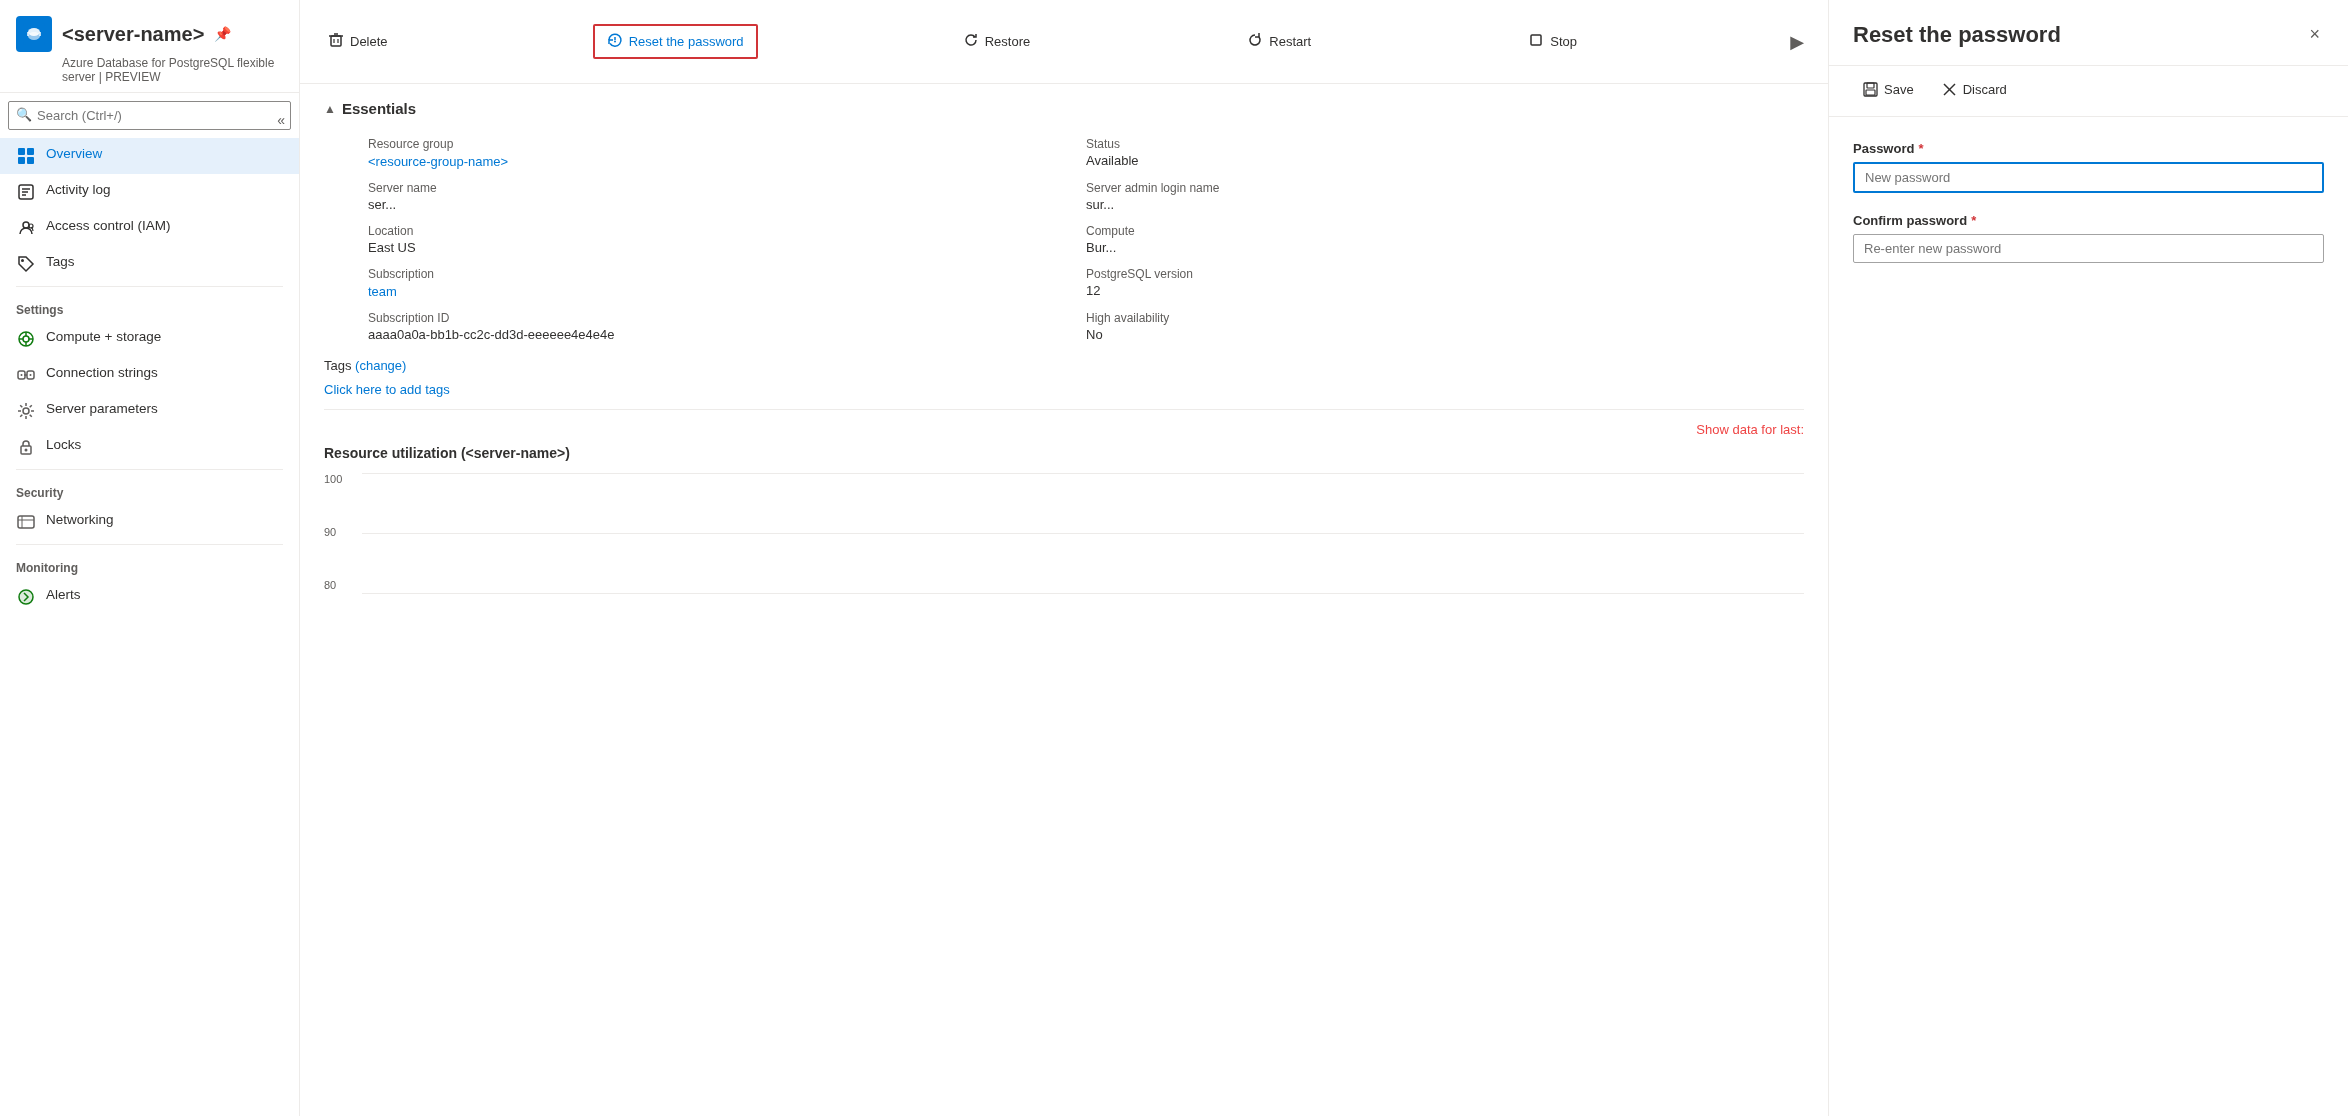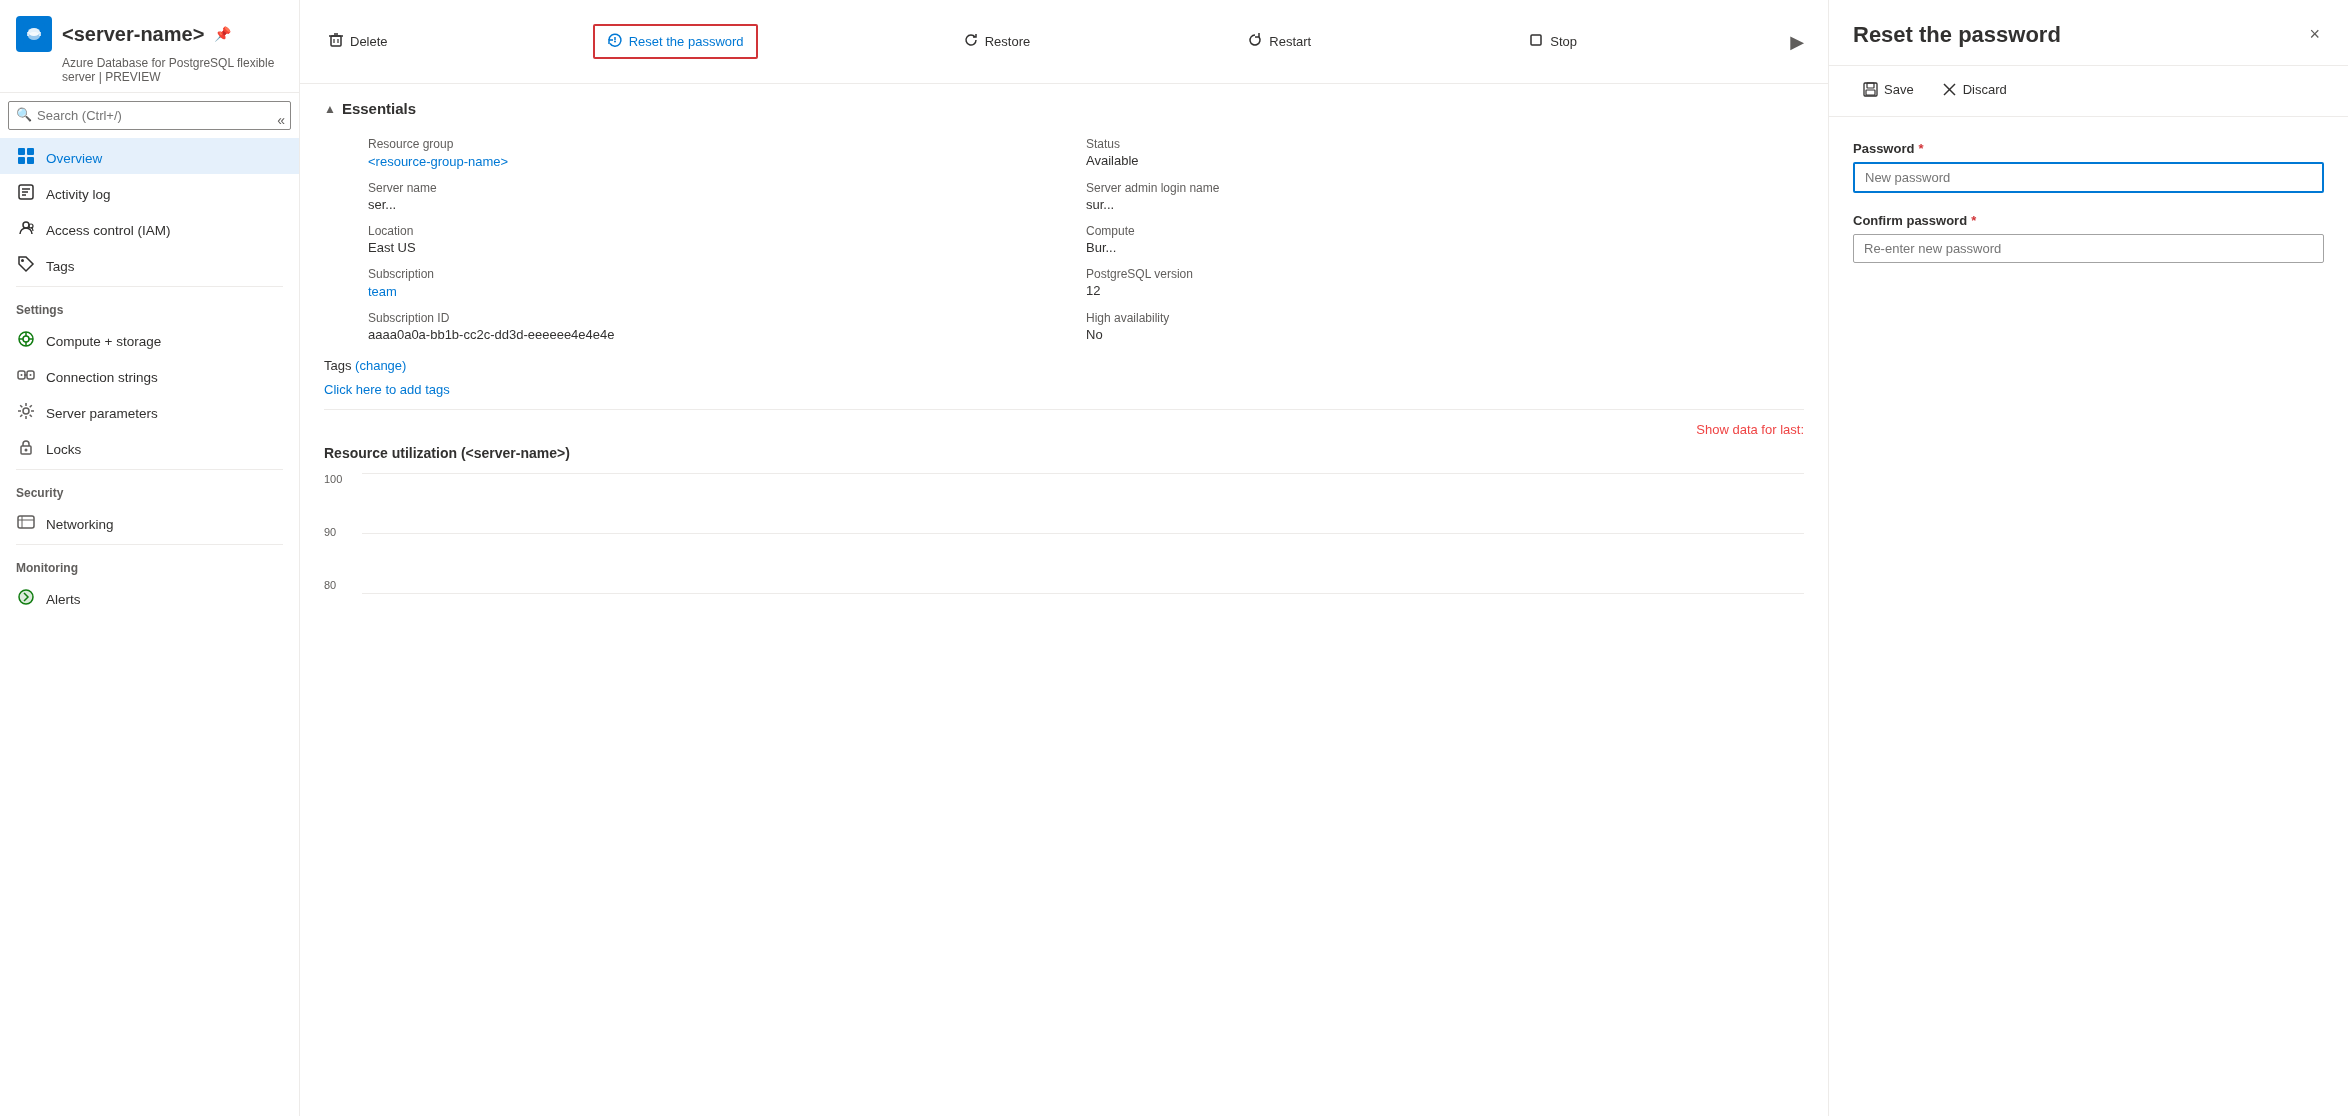--- a/index.html
+++ b/index.html
@@ -91,21 +91,21 @@
       color: #605e5c;
       text-transform: none;
     }
     .nav-divider {
       height: 1px;
       background: #edebe9;
       margin: 4px 16px;
     }
     .nav-item {
       display: flex;
-      align-items: flex-end;
+      align-items: flex-start;
       gap: 10px;
       padding: 8px 16px;
       cursor: pointer;
       color: #323130;
       font-size: 13.5px;
     }
     .nav-item.active { background: #e5f0fb; color: #0078d4; }
     .nav-item .nav-icon {
       width: 20px;
       height: 20px;

